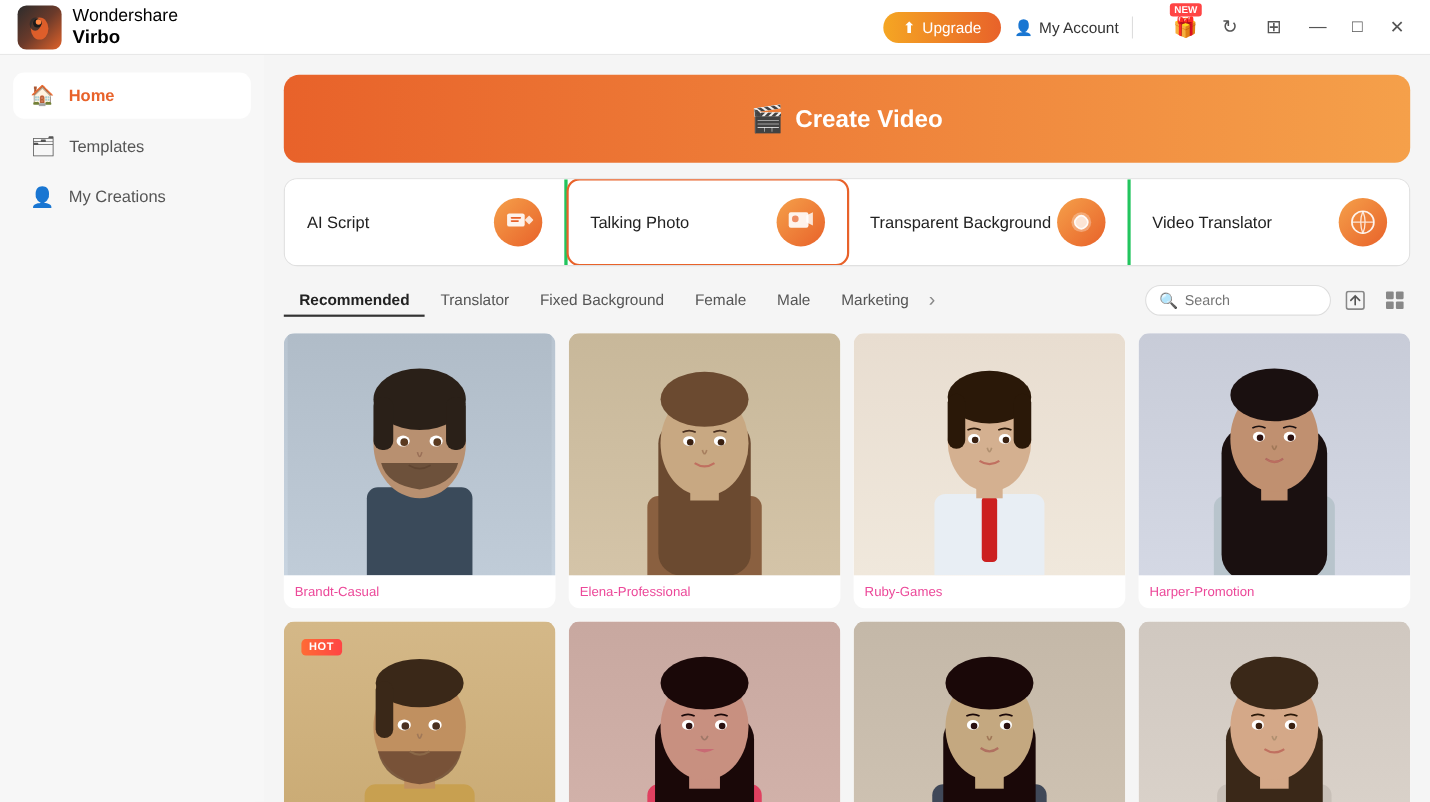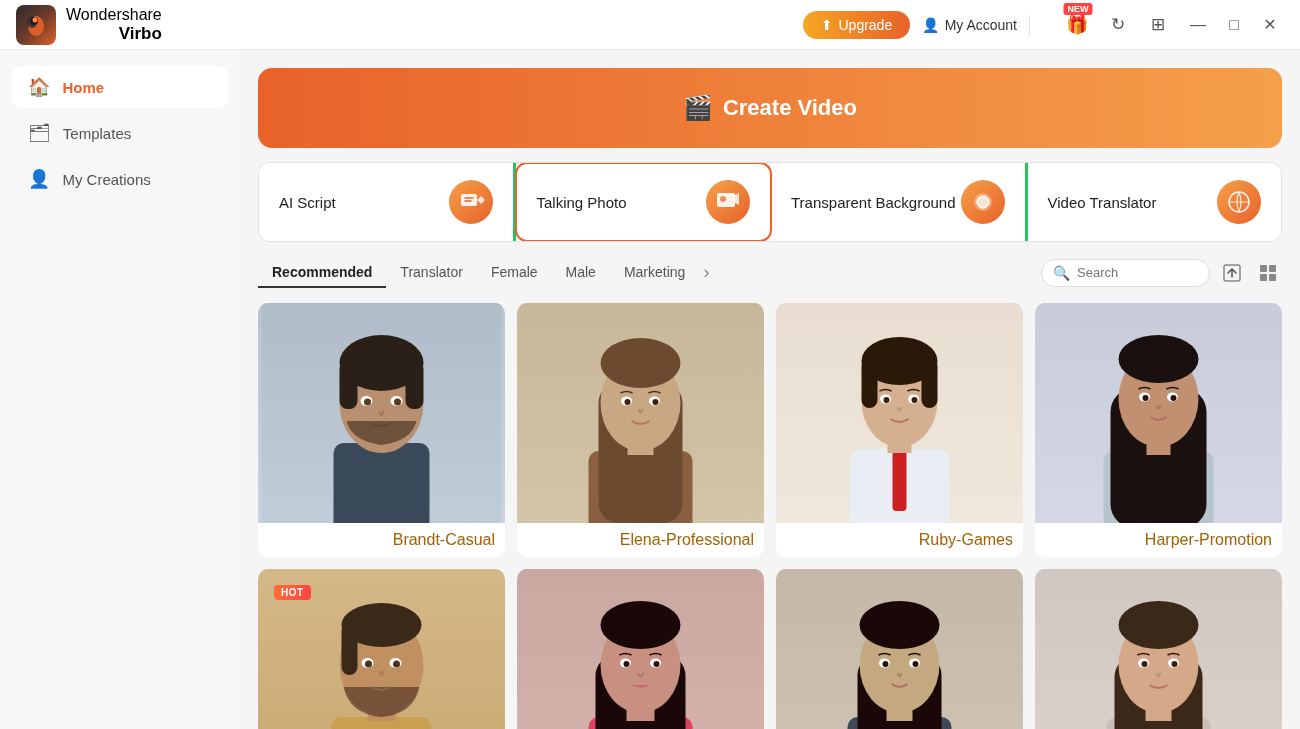--- a/index.html
+++ b/index.html
@@ -305,23 +305,22 @@
     .avatar-elena { background: linear-gradient(180deg, #c8b89a 0%, #d4c4a8 100%); }
     .avatar-ruby { background: linear-gradient(180deg, #e8ddd0 0%, #f0e8dc 100%); }
     .avatar-harper { background: linear-gradient(180deg, #c8ccd8 0%, #d4d8e4 100%); }
     .avatar-row2-1 { background: linear-gradient(180deg, #d4b888 0%, #c8a870 100%); }
     .avatar-row2-2 { background: linear-gradient(180deg, #c8a8a0 0%, #d4b4ac 100%); }
     .avatar-row2-3 { background: linear-gradient(180deg, #c4b8a8 0%, #d0c4b4 100%); }
     .avatar-row2-4 { background: linear-gradient(180deg, #d0c8c0 0%, #dcd4cc 100%); }
 
     .avatar-label {
       padding: 8px 10px;
-      font-size: 16px;
-      color: #a16207;
-      text-align: right;
+      font-size: 12px;
+      color: #ec4899;
     }
     .hot-badge {
       position: absolute;
       top: 8px;
       left: 8px;
       background: linear-gradient(90deg, #ff6b35, #ff4444);
       color: white;
       font-size: 10px;
       font-weight: 700;
       padding: 2px 7px;
@@ -343,21 +342,21 @@
       <svg width="26" height="26" viewBox="0 0 26 26">
         <circle cx="13" cy="13" r="12" fill="none"></circle>
         <ellipse cx="13" cy="14" rx="8" ry="10" fill="#e8622a" opacity="0.9"></ellipse>
         <ellipse cx="9" cy="10" rx="5" ry="6" fill="#2c2c2c" opacity="0.8"></ellipse>
         <circle cx="11" cy="9" r="4" fill="#1a1a1a"></circle>
         <circle cx="12" cy="8" r="2.5" fill="#ff8844"></circle>
       </svg>
     </div>
     <div class="logo-text">
       <span>Wondershare</span>
-      <span style="font-weight:700;font-size:17px;text-align:right;">Virbo</span>
+      <span style="font-weight:700;font-size:17px;">Virbo</span>
     </div>
   </div>
   <div class="title-bar-right">
     <button class="upgrade-btn">
       <span>⬆</span>
       <span>Upgrade</span>
     </button>
     <button class="my-account-btn">
       <span>👤</span>
       <span>My Account</span>
@@ -446,20 +445,23 @@
         </div>
       </div>
     </div>
 
     <div class="filter-tabs">
       <div class="filter-tab active">
         <span>Recommended</span>
       </div>
       <div class="filter-tab">
         <span>Translator</span>
+      </div>
+      <div class="filter-tab">
+        <span>Fixed Background</span>
       </div>
       <div class="filter-tab">
         <span>Female</span>
       </div>
       <div class="filter-tab">
         <span>Male</span>
       </div>
       <div class="filter-tab">
         <span>Marketing</span>
       </div>

